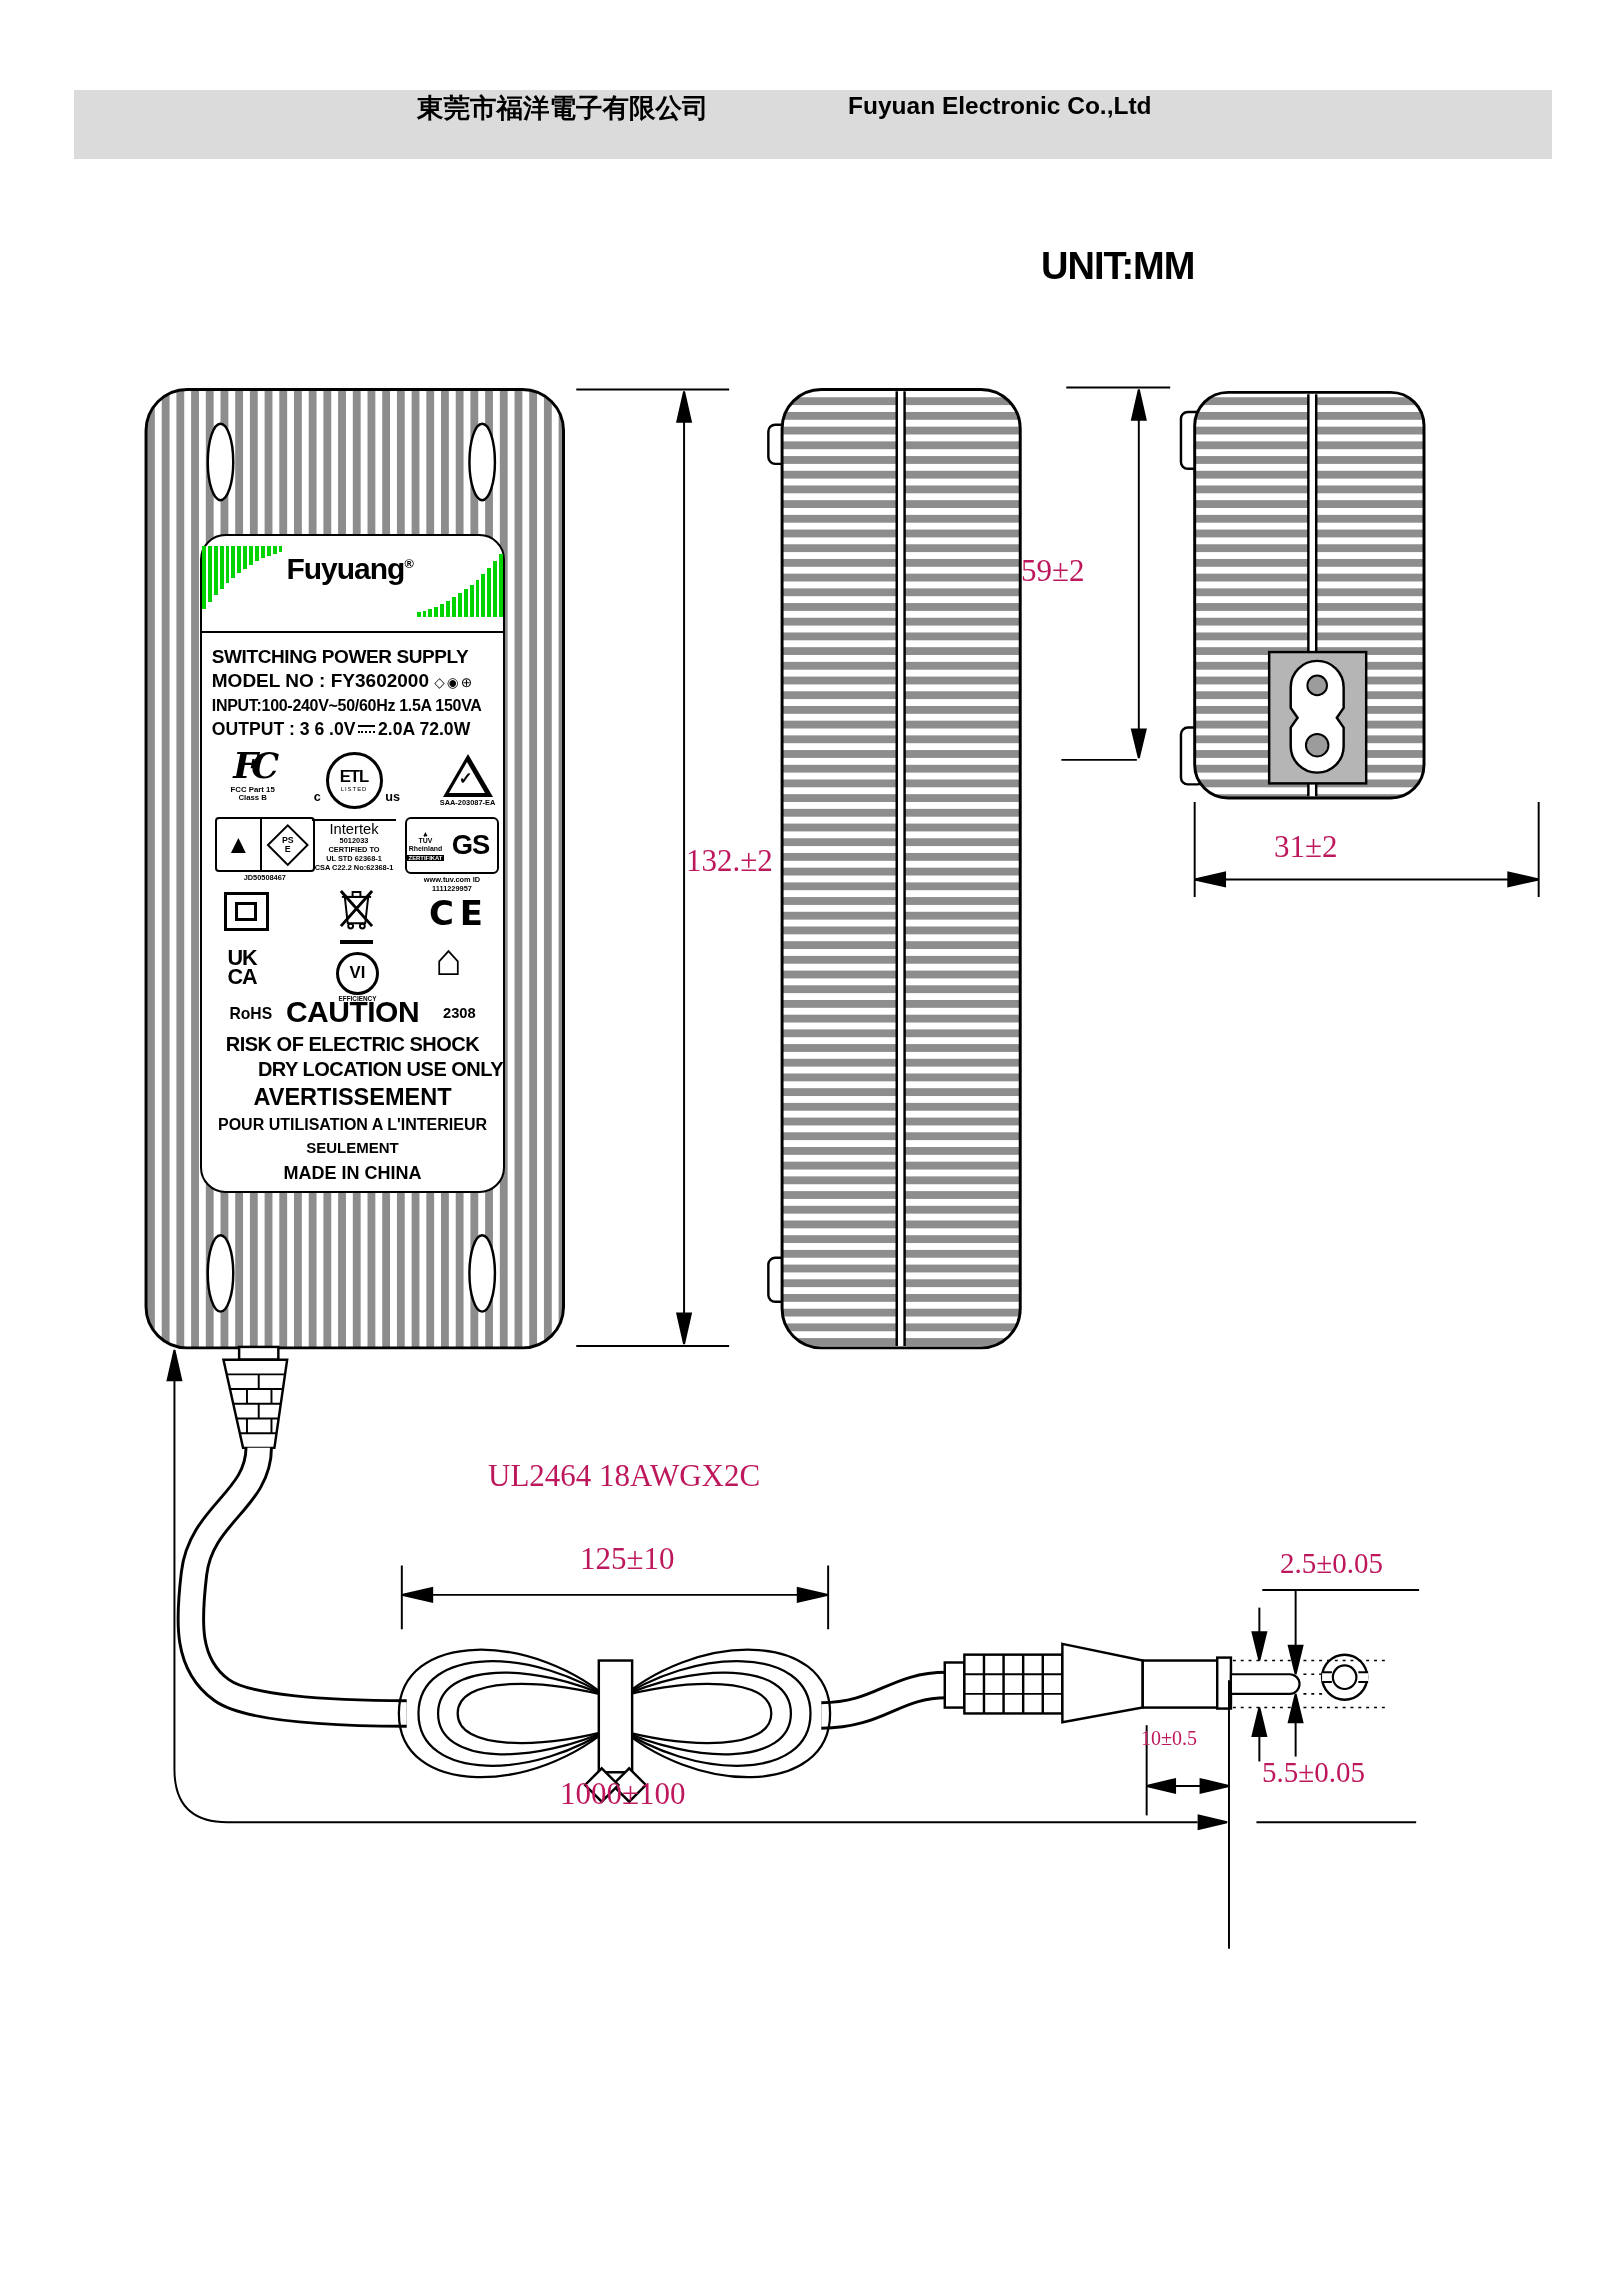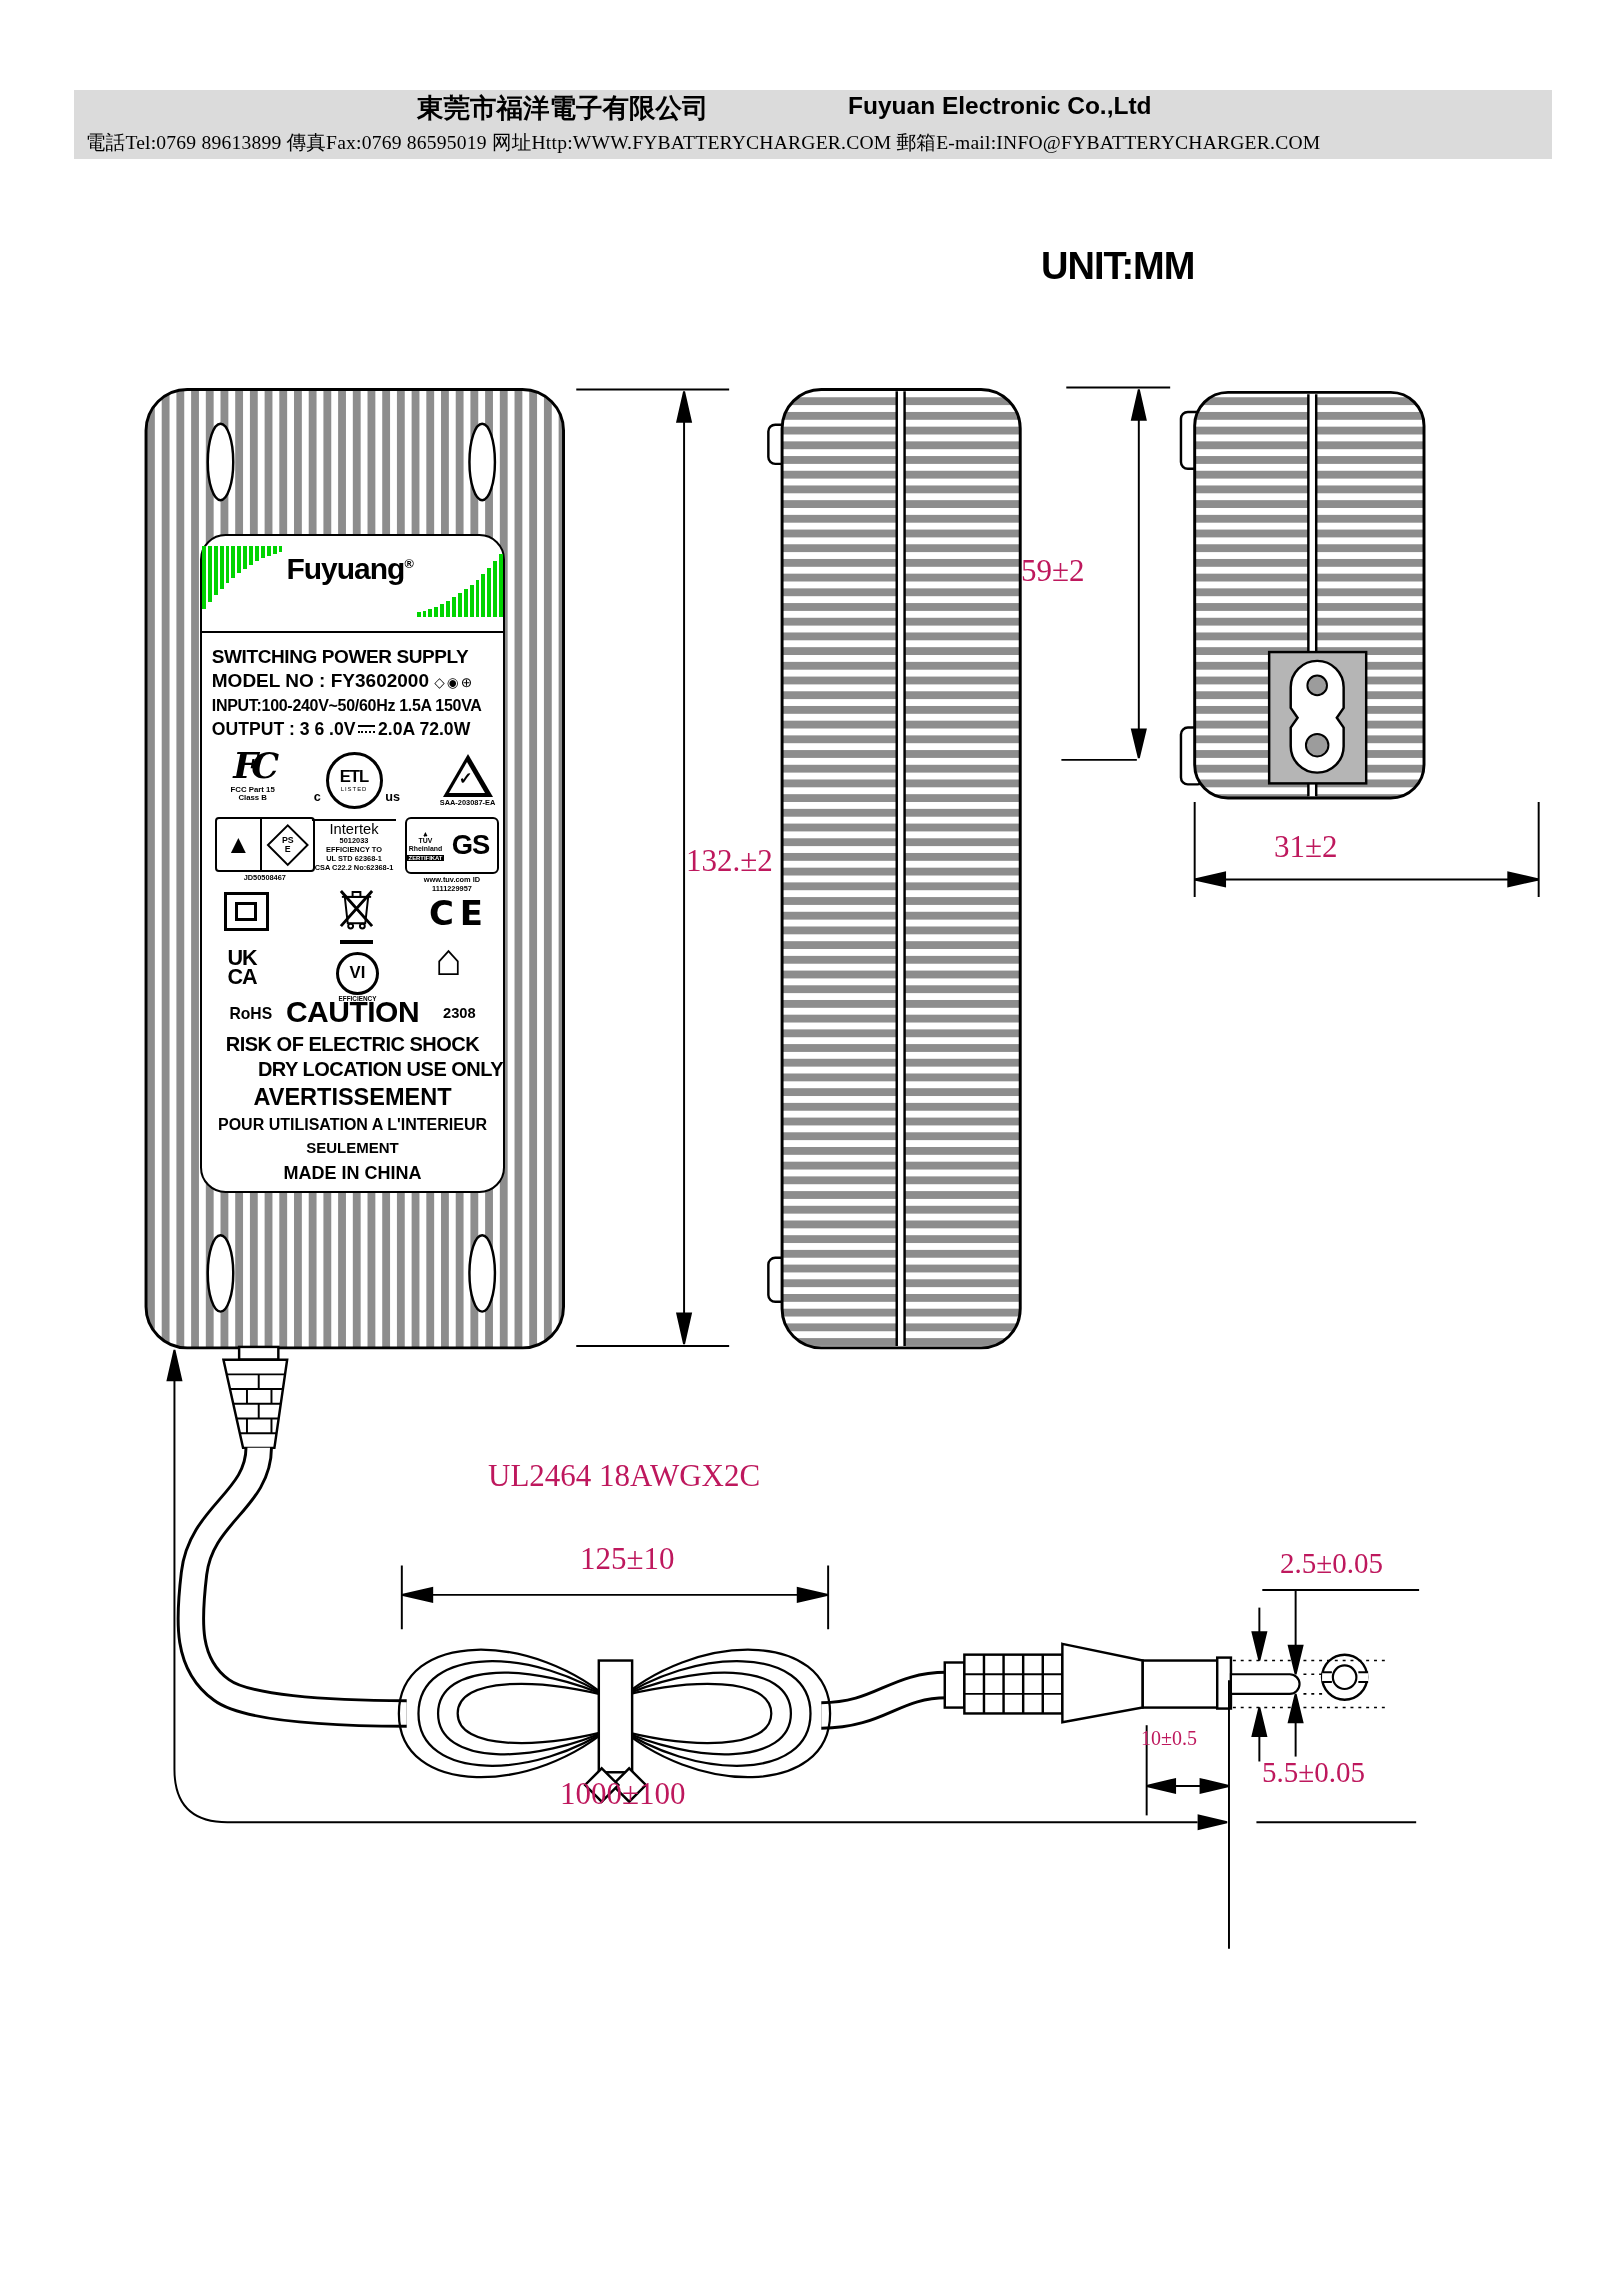--- a/index.html
+++ b/index.html
@@ -72,21 +72,20 @@
   .weee-bar{width:33px;height:4.9px;background:#000;margin:1px auto 0;}
 </style>
 </head>
 <body>
 
 <div class="page">
 
   <div class="hdr">
     <span class="cn">東莞市福洋電子有限公司</span>
     <span class="en">Fuyuan Electronic Co.,Ltd</span>
-    <span class="contact">電話Tel:0769 89613899 傳真Fax:0769 86595019  网址Http:WWW.FYBATTERYCHARGER.COM 郵箱E-mail:INFO@FYBATTERYCHARGER.COM</span>
   </div>
 
   <div class="t-unit">UNIT:MM</div>
 
   <svg class="art" width="1621" height="2293" viewBox="0 0 1654 2339">
     <defs>
       <pattern id="vs" width="15" height="15" patternUnits="userSpaceOnUse">
         <rect width="15" height="15" fill="#fff"></rect>
           <rect width="8" height="15" fill="#8d8d8d"></rect>
       </pattern>
@@ -321,21 +320,21 @@
       <span class="etl-wrap">
         <span class="etl-c">c</span>
         <span class="etl-circ">
             <b>ETL</b>
             <s>LISTED</s>
           </span>
         <span class="etl-us">us</span>
       </span>
       <div style="font-size:14.7px;font-weight:normal;border-top:2.5px solid #000;margin-top:10px;">Intertek</div>
       <div class="micro">5012033</div>
-      <div class="micro">EFFICIENCY TO</div>
+      <div class="micro">CERTIFIED TO</div>
       <div class="micro">UL STD 62368-1</div>
       <div class="micro">CSA C22.2 No:62368-1</div>
     </div>
     <div class="cb" style="left:235px;top:218px;width:61px;">
       <div class="tri-o">
         <div class="tri-i"></div>
         <div class="tri-chk">✓</div>
       </div>
       <div class="micro" style="margin-top:2px;">SAA-203087-EA</div>
     </div>

